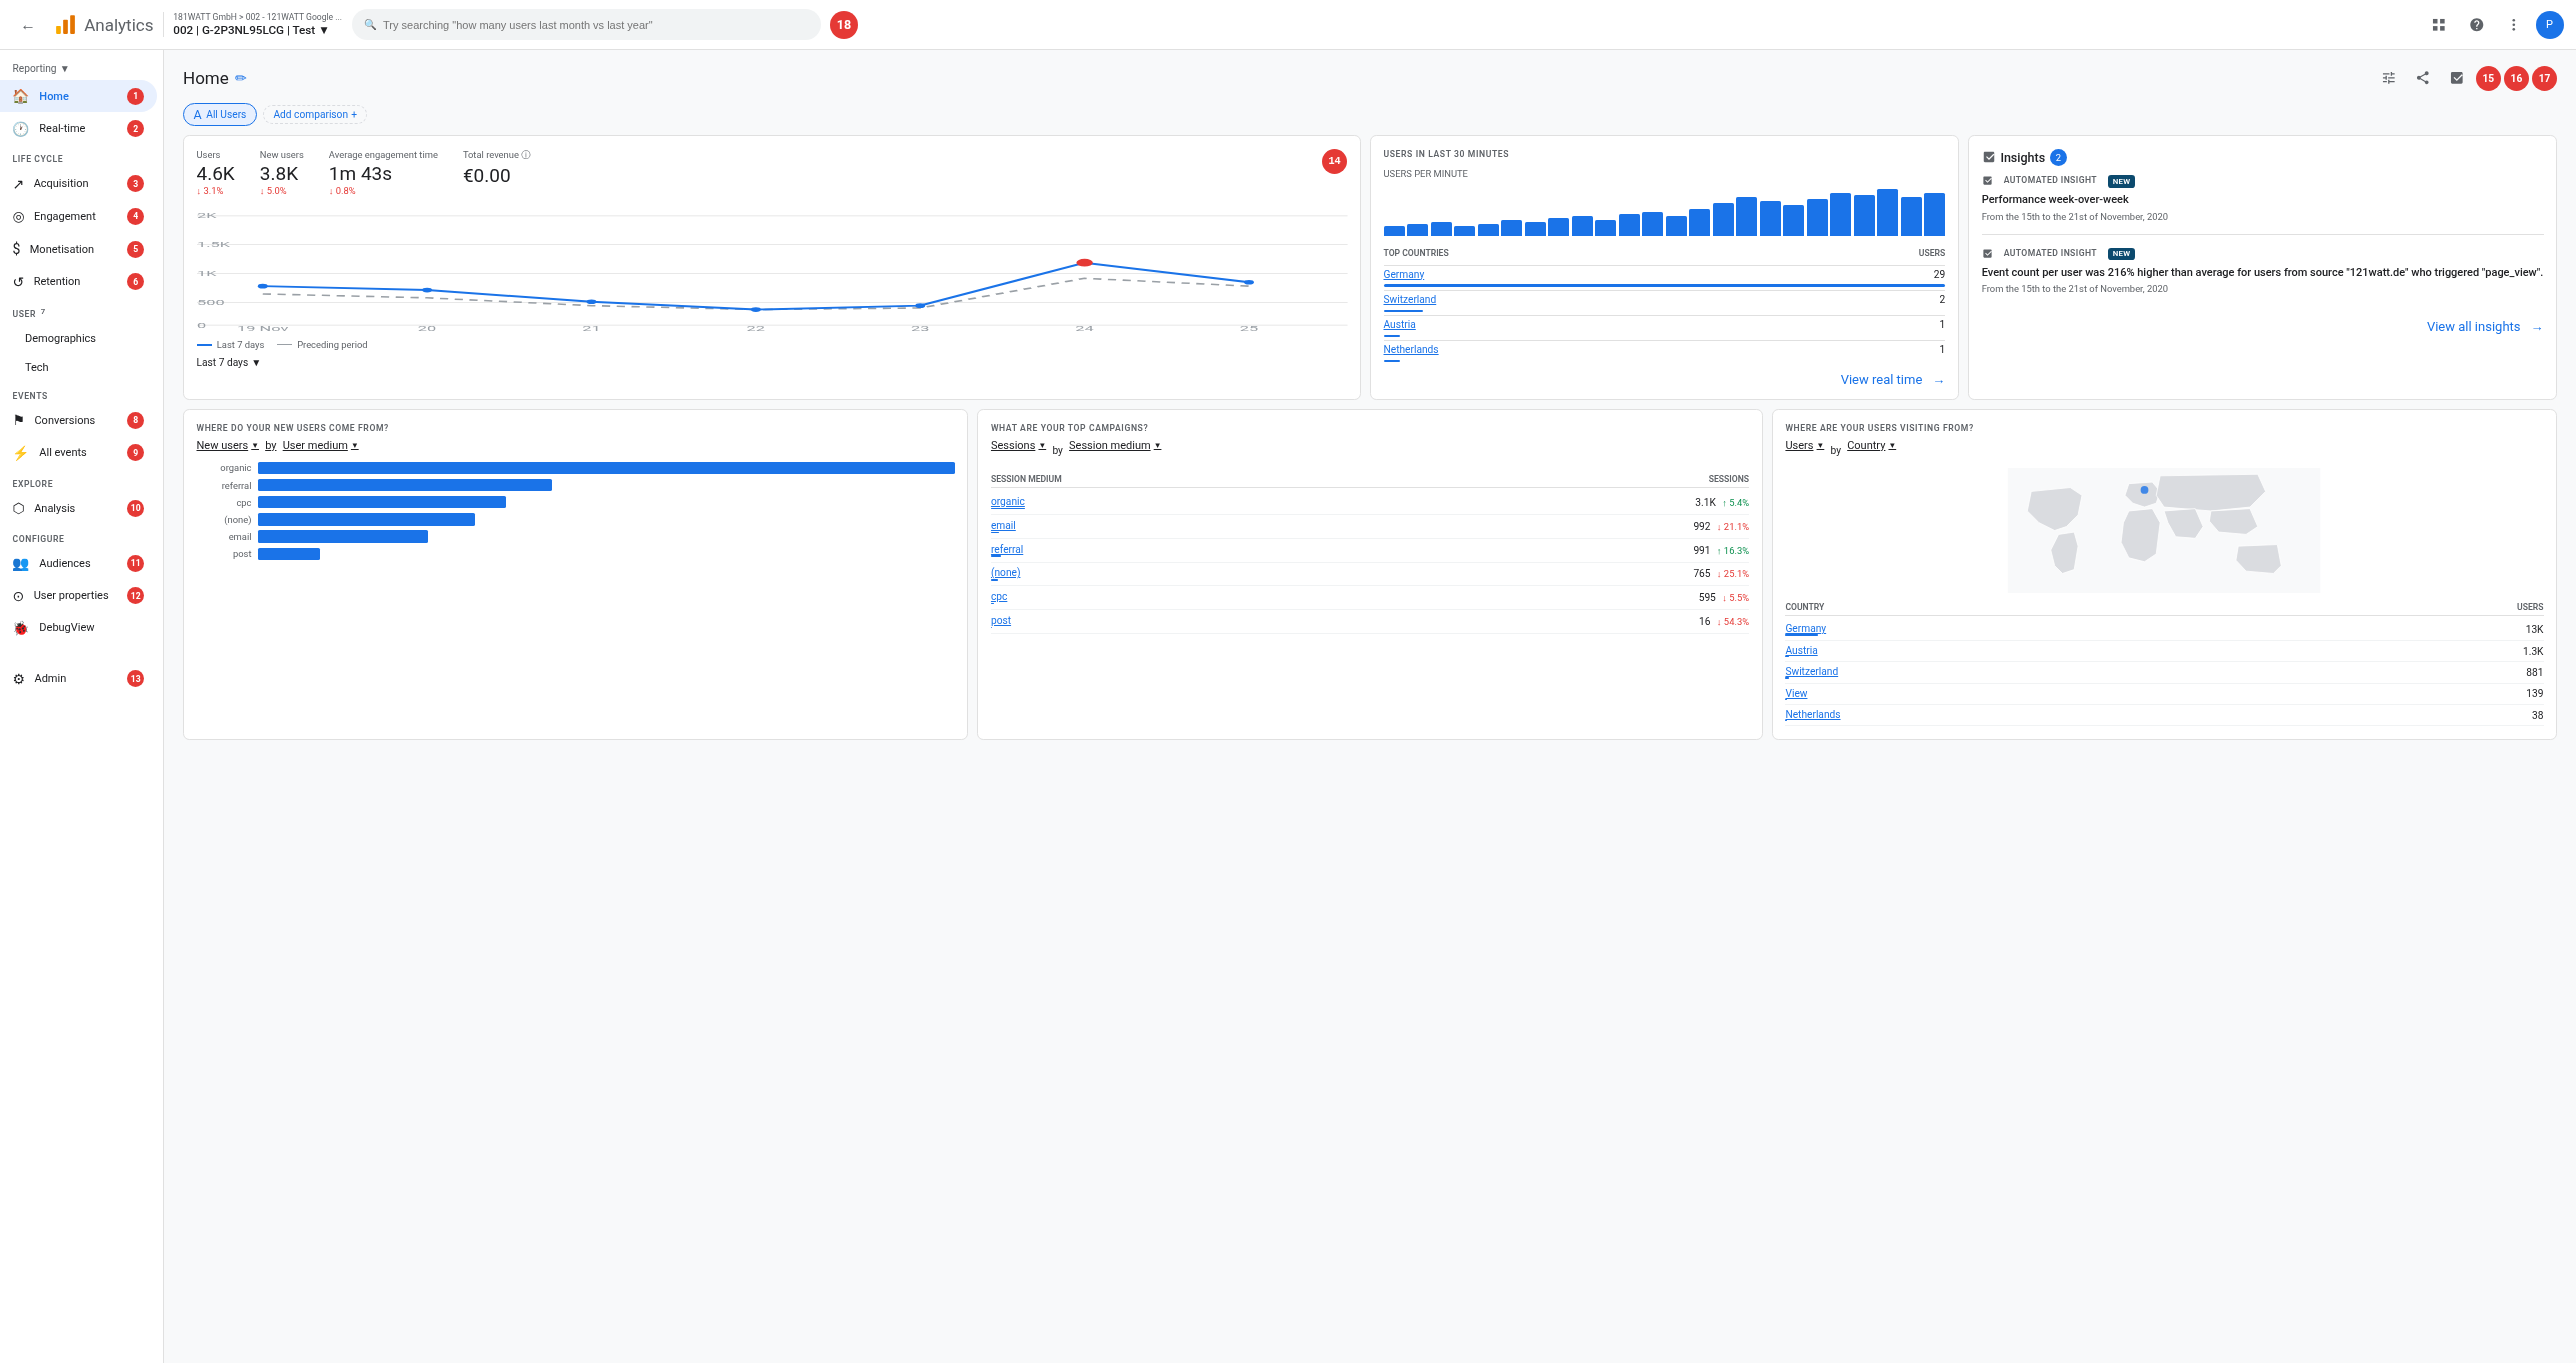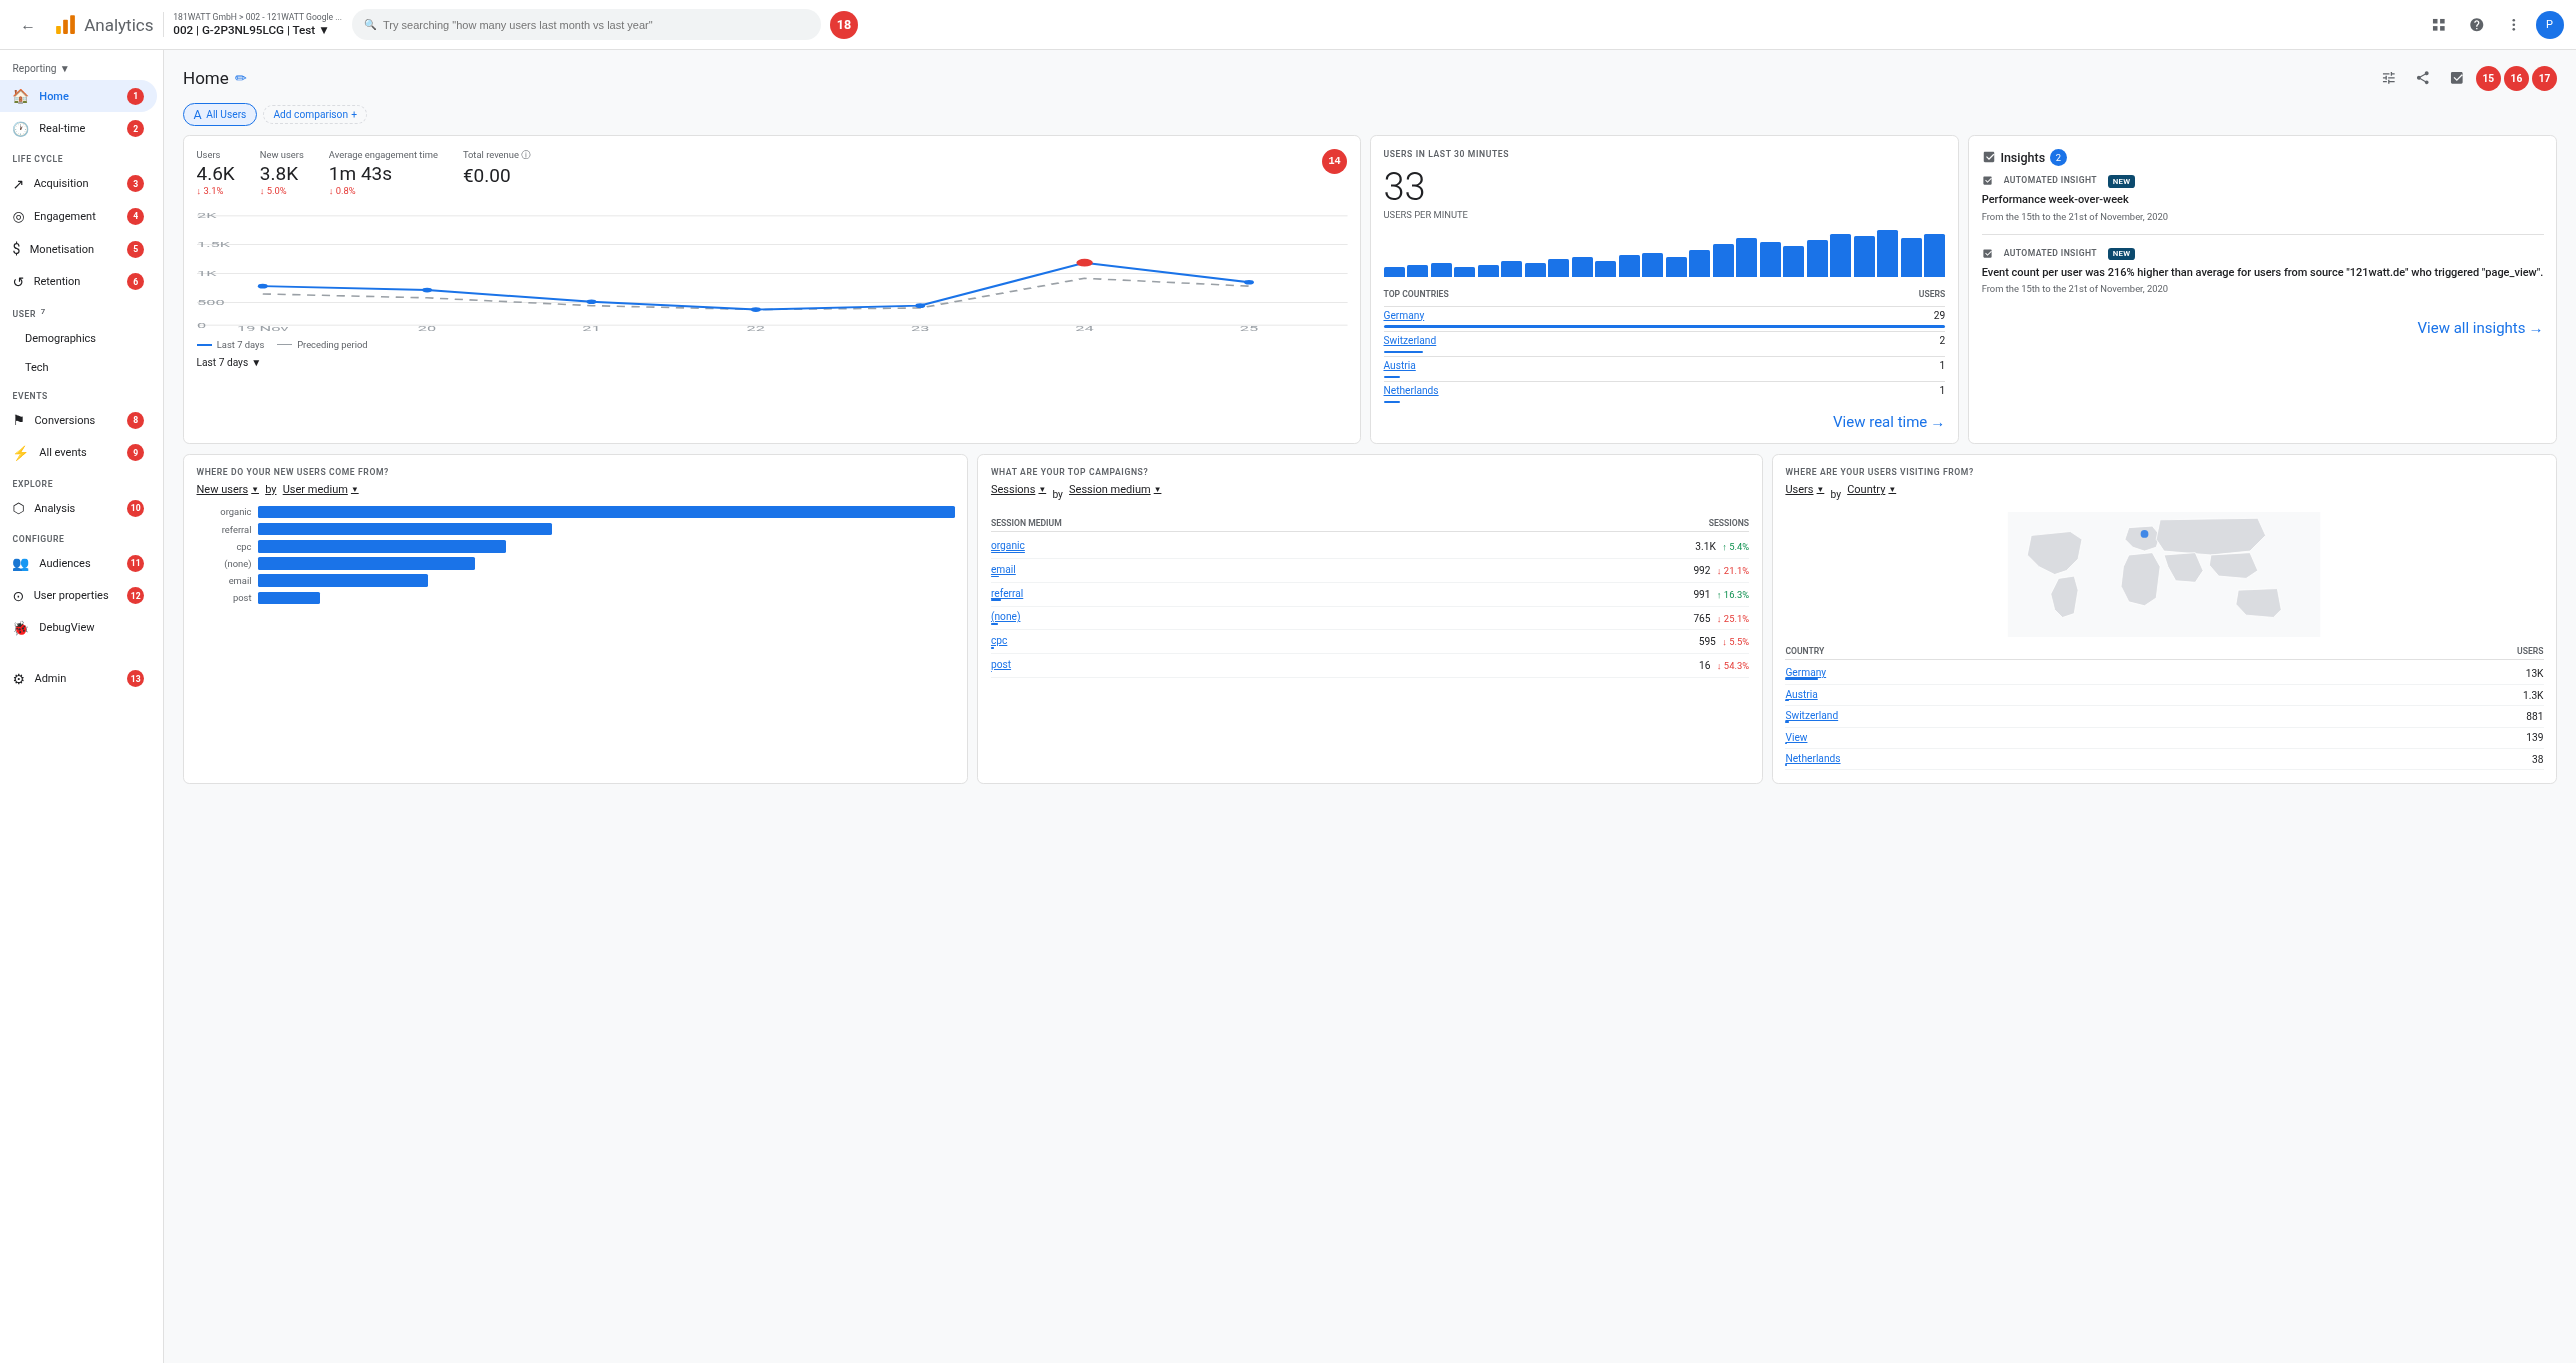--- a/index.html
+++ b/index.html
@@ -73,21 +73,21 @@
     
     .realtime-number { font-size: 38px; font-weight: 300; color: #202124; line-height: 1; margin-bottom: 3.1px; }
     .realtime-subtitle { font-size: 9.4px; color: #5f6368; margin-bottom: 9.4px; }
     .bar-chart-mini { display: flex; align-items: flex-end; gap: 2.3px; height: 47px; margin-bottom: 12.5px; }
     .bar-mini { background: #1a73e8; border-radius: 1.6px 1.6px 0 0; flex: 1; }
     .countries-table { width: 100%; }
     .countries-header { display: flex; justify-content: space-between; font-size: 8.6px; color: #5f6368; font-weight: 600; margin-bottom: 6.3px; }
     .country-row { display: flex; justify-content: space-between; align-items: center; padding: 3.1px 0; border-top: 0.8px solid #e0e0e0; font-size: 10.2px; }
     .country-bar-wrap { position: relative; margin: 1.6px 0 3.1px; }
     .country-bar { height: 2.3px; background: #1a73e8; border-radius: 1.6px; }
-    .card-link { display: flex; align-items: center; gap: 3px; color: #1a73e8; font-size: 15px; cursor: pointer; margin-top: 9.4px; justify-content: flex-end; }
+    .card-link { display: flex; align-items: center; gap: 10px; color: #1a73e8; font-size: 13px; cursor: pointer; margin-top: 9.4px; justify-content: flex-end; }
 
     
     .insights-header { display: flex; align-items: center; gap: 4.7px; margin-bottom: 9.4px; }
     .insights-title { font-size: 12.5px; font-weight: 500; color: #202124; }
     .insights-count { width: 17px; height: 17px; border-radius: 50%; background: #1a73e8; color: white; font-size: 9.4px; display: flex; align-items: center; justify-content: center; }
     .insight-item { margin-bottom: 12.5px; padding-bottom: 12.5px; border-bottom: 0.8px solid #e0e0e0; }
     .insight-item:last-of-type { border-bottom: none; }
     .insight-chip { display: flex; gap: 11px; font-size: 8.6px; color: #5f6368; font-weight: 600; text-transform: uppercase; letter-spacing: 0.4px; margin-bottom: 4.7px; }
     .new-badge { background: #0c4a6e; color: white; font-size: 7.8px; padding: 1.6px 4.7px; border-radius: 3.1px; font-weight: 600; }
     .insight-text { font-size: 11px; font-weight: 500; color: #202124; margin-bottom: 3.1px; line-height: 1.4; }
@@ -398,21 +398,20 @@
           </div>
         </div>
         <div class="chart-period">
           <span>Last 7 days</span>
           <span>▼</span>
         </div>
       </div>
 
       <div class="card">
         <div class="card-title">USERS IN LAST 30 MINUTES</div>
-        <div class="realtime-number">33</div>
         <div class="realtime-subtitle">USERS PER MINUTE</div>
         <div class="bar-chart-mini" id="realtime-bars">
             <div class="bar-mini" style="height: 9.8px;"></div>
             <div class="bar-mini" style="height: 11.7px;"></div>
             <div class="bar-mini" style="height: 13.7px;"></div>
             <div class="bar-mini" style="height: 9.8px;"></div>
             <div class="bar-mini" style="height: 11.7px;"></div>
             <div class="bar-mini" style="height: 15.6px;"></div>
             <div class="bar-mini" style="height: 13.7px;"></div>
             <div class="bar-mini" style="height: 17.6px;"></div>

